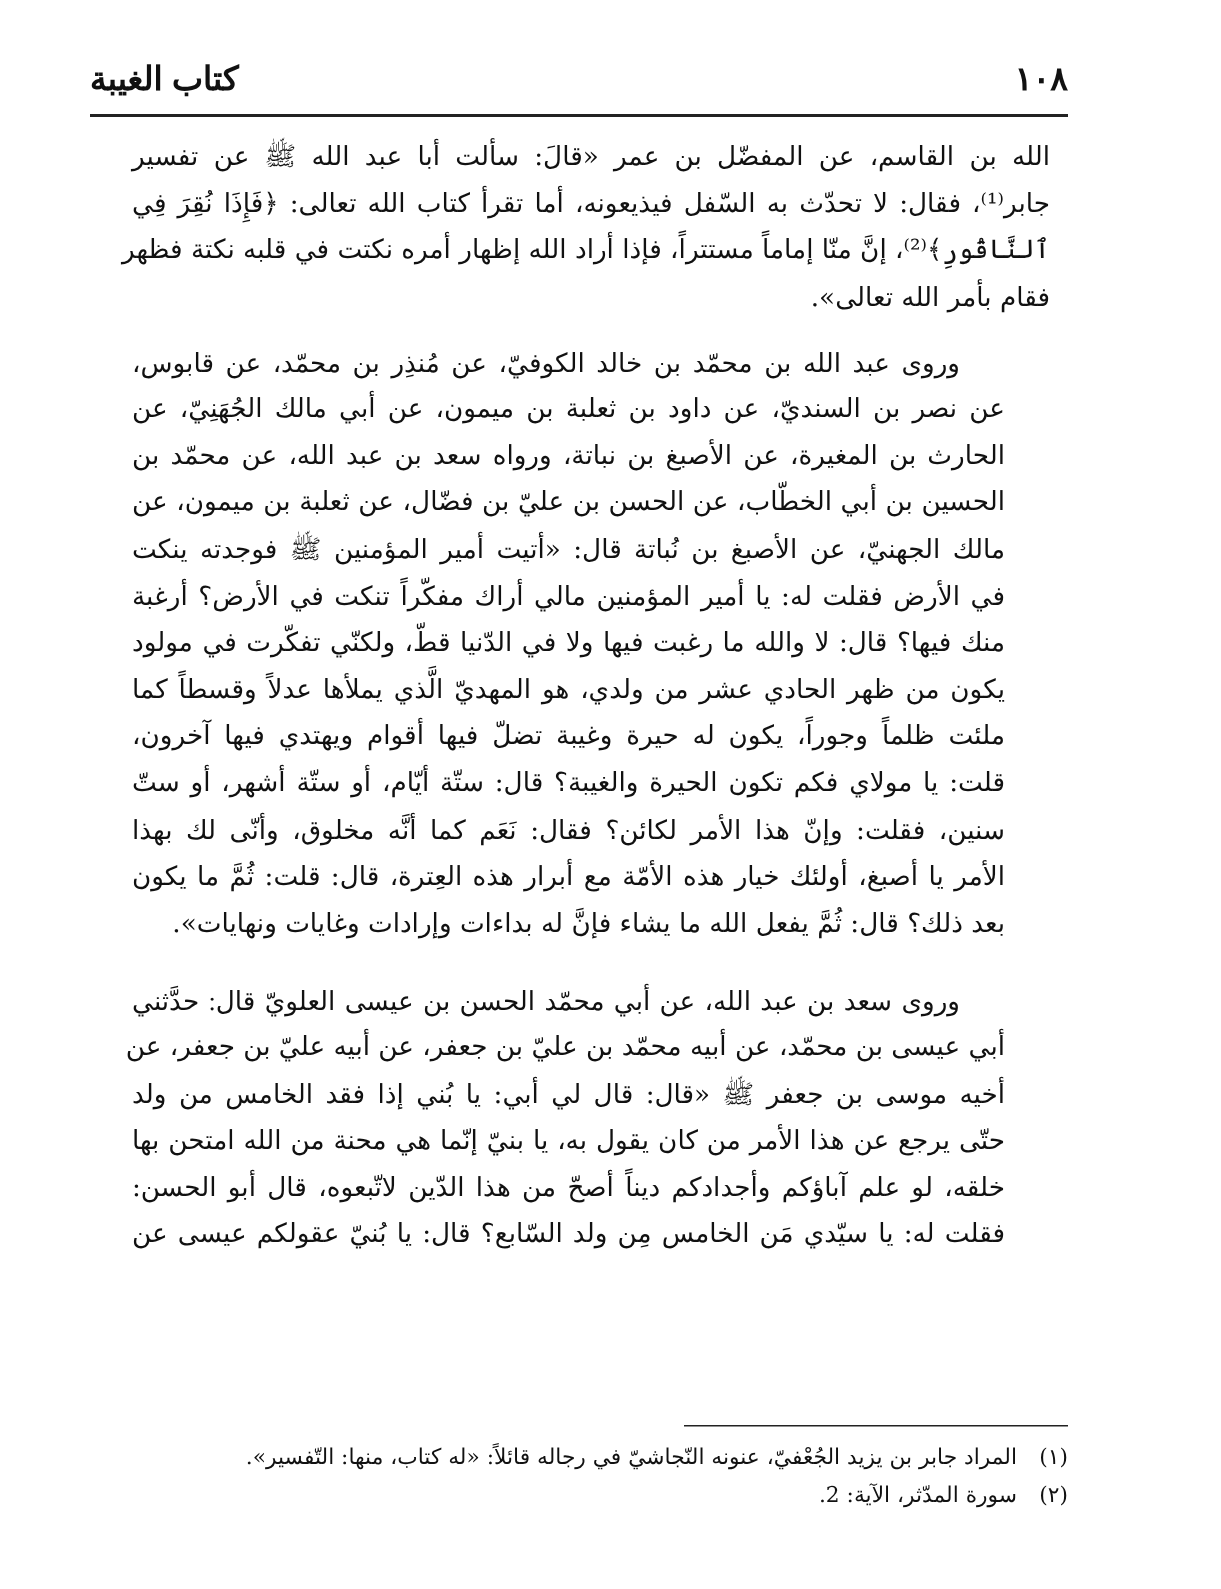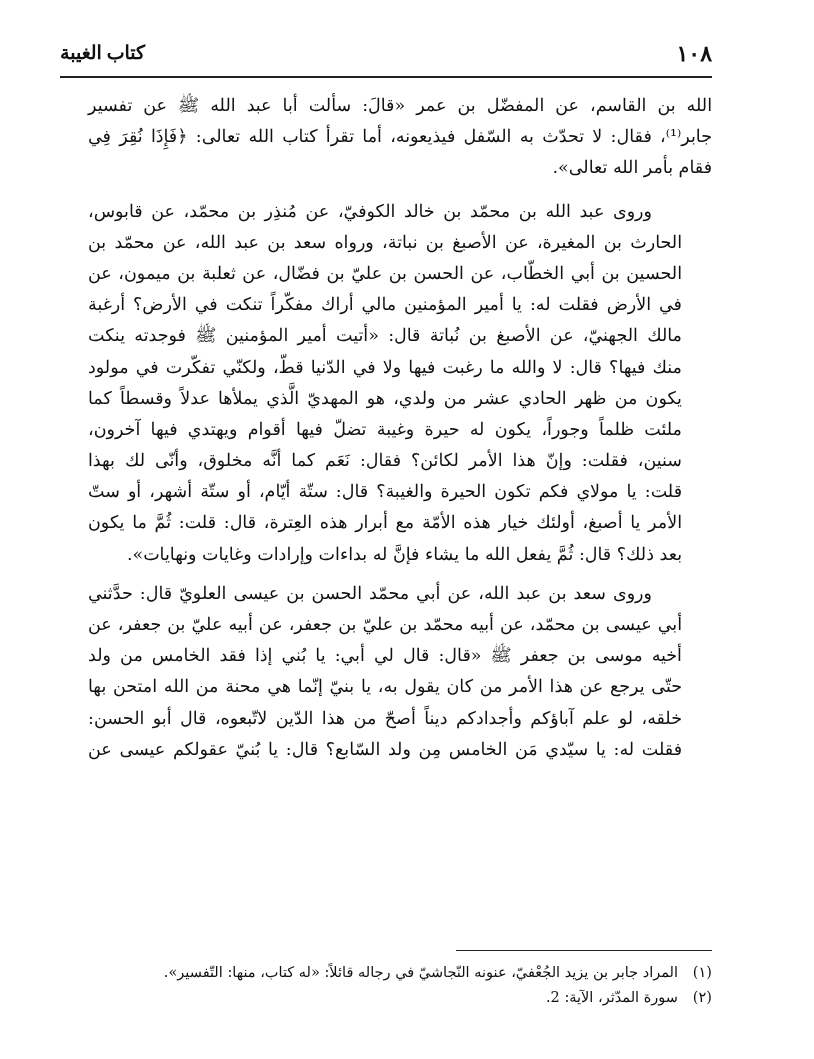--- a/index.html
+++ b/index.html
@@ -34,39 +34,39 @@
     align-items: flex-end;
   }
   .page-number {
     font-family: "DejaVu Serif", "Liberation Serif", serif;
     font-size: 22px;
     font-weight: bold;
     line-height: 26px;
     padding-right: 0px;
   }
   .book-title {
-    font-family: Liberation Serif, serif;
-    font-size: 19px;
+    font-family: Liberation Sans, sans-serif;
+    font-size: 22px;
     font-weight: bold;
     line-height: 26px;
     text-align: right;
   }
   .header-rule {
     position: absolute;
     top: 76px;
     left: 0;
     right: 0;
     height: 0;
     border-top: 2px solid #222222;
   }
   .body-text {
     position: absolute;
     top: 90px;
     left: 28px;
-    right: 0;
+    right: 12px;
     font-family: "DejaVu Serif", "Liberation Serif", serif;
     font-size: 17.5px;
     line-height: 31.2px;
     text-align: justify;
     text-align-last: right;
   }
   .body-text p {
     margin: 0;
   }
   .body-text p.para {
@@ -82,20 +82,21 @@
     text-align-last: justify;
     white-space: nowrap;
     height: 31.2px;
     overflow: visible;
   }
   .body-text .line.last {
     text-align-last: right;
   }
   .body-text .line.indent {
     padding-right: 30px;
+    font-family: Liberation Serif, serif;
   }
   .fn-rule {
     position: absolute;
     top: 950px;
     right: 0;
     width: 256px;
     height: 0;
     border-top: 1.5px solid #222222;
   }
   .footnotes {
@@ -126,39 +127,41 @@
     <span class="page-number">١٠٨</span>
     <span class="book-title">كتاب الغيبة</span>
   </div>
   <div class="header-rule"></div>
 
   <div class="body-text">
 
     <p class="first">
       <span class="line">الله بن القاسم، عن المفضّل بن عمر «قالَ: سألت أبا عبد الله ﷺ عن تفسير</span>
       <span class="line">جابر⁽¹⁾، فقال: لا تحدّث به السّفل فيذيعونه، أما تقرأ كتاب الله تعالى: ﴿فَإِذَا نُقِرَ فِي</span>
+      <span class="line">ٱلنَّاقُورِ﴾⁽²⁾، إنَّ منّا إماماً مستتراً، فإذا أراد الله إظهار أمره نكتت في قلبه نكتة فظهر</span>
       <span class="line last">فقام بأمر الله تعالى».</span>
     </p>
 
     <p class="para" style="margin-top:12px;">
       <span class="line indent">وروى عبد الله بن محمّد بن خالد الكوفيّ، عن مُنذِر بن محمّد، عن قابوس،</span>
+      <span class="line">عن نصر بن السنديّ، عن داود بن ثعلبة بن ميمون، عن أبي مالك الجُهَنِيّ، عن</span>
       <span class="line">الحارث بن المغيرة، عن الأصبغ بن نباتة، ورواه سعد بن عبد الله، عن محمّد بن</span>
       <span class="line">الحسين بن أبي الخطّاب، عن الحسن بن عليّ بن فضّال، عن ثعلبة بن ميمون، عن</span>
+      <span class="line">مالك الجهنيّ، عن الأصبغ بن نُباتة قال: «أتيت أمير المؤمنين ﷺ فوجدته ينكت</span>
       <span class="line">في الأرض فقلت له: يا أمير المؤمنين مالي أراك مفكّراً تنكت في الأرض؟ أرغبة</span>
-      <span class="line">مالك الجهنيّ، عن الأصبغ بن نُباتة قال: «أتيت أمير المؤمنين ﷺ فوجدته ينكت</span>
       <span class="line">منك فيها؟ قال: لا والله ما رغبت فيها ولا في الدّنيا قطّ، ولكنّي تفكّرت في مولود</span>
       <span class="line">يكون من ظهر الحادي عشر من ولدي، هو المهديّ الَّذي يملأها عدلاً وقسطاً كما</span>
       <span class="line">ملئت ظلماً وجوراً، يكون له حيرة وغيبة تضلّ فيها أقوام ويهتدي فيها آخرون،</span>
+      <span class="line">قلت: يا مولاي فكم تكون الحيرة والغيبة؟ قال: ستّة أيّام، أو ستّة أشهر، أو ستّ</span>
       <span class="line">سنين، فقلت: وإنّ هذا الأمر لكائن؟ فقال: نَعَم كما أنَّه مخلوق، وأنّى لك بهذا</span>
-      <span class="line">قلت: يا مولاي فكم تكون الحيرة والغيبة؟ قال: ستّة أيّام، أو ستّة أشهر، أو ستّ</span>
       <span class="line">الأمر يا أصبغ، أولئك خيار هذه الأمّة مع أبرار هذه العِترة، قال: قلت: ثُمَّ ما يكون</span>
       <span class="line last">بعد ذلك؟ قال: ثُمَّ يفعل الله ما يشاء فإنَّ له بداءات وإرادات وغايات ونهايات».</span>
     </p>
 
-    <p class="para" style="margin-top:8px;">
+    <p class="para" style="margin-top:20px;">
       <span class="line indent">وروى سعد بن عبد الله، عن أبي محمّد الحسن بن عيسى العلويّ قال: حدَّثني</span>
       <span class="line">أبي عيسى بن محمّد، عن أبيه محمّد بن عليّ بن جعفر، عن أبيه عليّ بن جعفر، عن</span>
       <span class="line">أخيه موسى بن جعفر ﷺ «قال: قال لي أبي: يا بُني إذا فقد الخامس من ولد</span>
       <span class="line">حتّى يرجع عن هذا الأمر من كان يقول به، يا بنيّ إنّما هي محنة من الله امتحن بها</span>
       <span class="line">خلقه، لو علم آباؤكم وأجدادكم ديناً أصحّ من هذا الدّين لاتّبعوه، قال أبو الحسن:</span>
       <span class="line">فقلت له: يا سيّدي مَن الخامس مِن ولد السّابع؟ قال: يا بُنيّ عقولكم عيسى عن</span>
     </p>
 
   </div>
 

